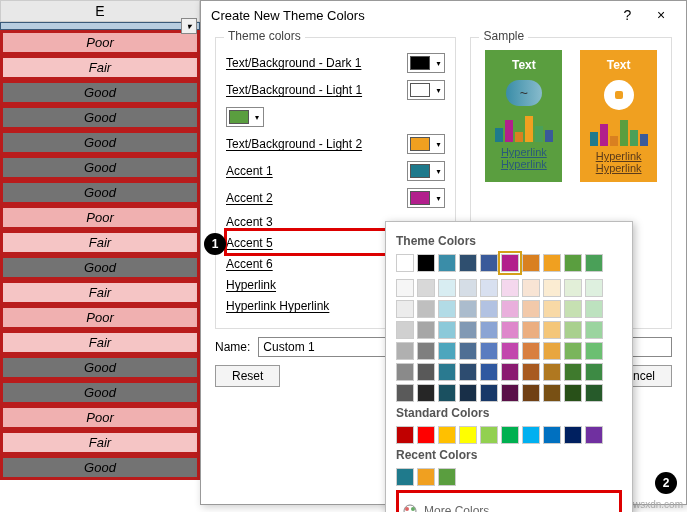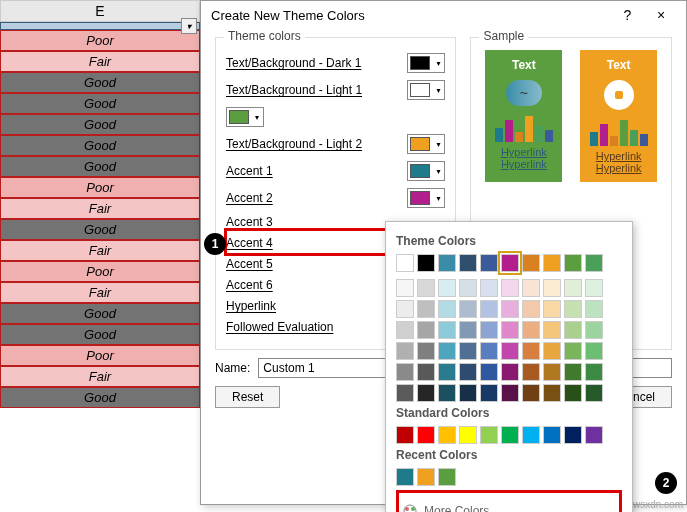--- a/index.html
+++ b/index.html
@@ -3,21 +3,21 @@
 <meta charset="utf-8">
 <style>
 * { box-sizing: border-box; margin: 0; padding: 0; font-family: 'Segoe UI', Tahoma, sans-serif; }
 body { background: #fff; width: 687px; height: 512px; overflow: hidden; position: relative; }
 
 .excel-area { position: absolute; left: 0; top: 0; width: 200px; }
 .col-header { background: #d1e0ee; border: 1px solid #888; text-align: center; font-size: 14px; padding: 2px 0; }
 .col-letter { background: #e8e8e8; border: 1px solid #ccc; }
 .header-cell { background: #b8cde0; border: 1px solid #3a5a7a; font-weight: bold; font-style: italic; font-size: 14px; padding: 3px 4px; position: relative; text-align: center; }
 .filter-arrow { position: absolute; right: 2px; top: 50%; transform: translateY(-50%); width: 16px; height: 16px; border: 1px solid #888; background: #f0f0f0; display: flex; align-items: center; justify-content: center; font-size: 8px; }
-.data-cell { border: 1px solid #b91c1c; font-style: italic; padding: 2px 20px; text-align: center; font-size: 13px; }
+.data-cell { border: 3px solid #b91c1c; font-style: italic; padding: 2px 20px; text-align: center; font-size: 13px; }
 .poor { background: #f0b0b0; }
 .fair { background: #f5c5c5; }
 .good { background: #737373; }
 
 .dialog { position: absolute; left: 200px; top: 0; width: 487px; height: 505px; background: #fff; border: 1px solid #999; box-shadow: 2px 2px 8px rgba(0,0,0,0.2); }
 .titlebar { display: flex; justify-content: space-between; align-items: center; padding: 6px 10px; font-size: 13px; }
 .titlebar-buttons span { display: inline-block; width: 30px; text-align: center; font-size: 14px; }
 
 .dialog-body { padding: 8px 14px; position: relative; }
 .fieldset-row { display: flex; gap: 14px; }
@@ -146,33 +146,30 @@
               <span class="color-label">Accent 2</span>
               <div class="color-btn">
                 <span class="swatch" style="background:#b21f8c"></span>
                 <span class="dd">▾</span>
               </div>
             </div>
             <div class="color-row">
               <span class="color-label">Accent 3</span>
             </div>
             <div class="color-row">
-              <span class="color-label">Accent 4</span>
-            </div>
-            <div class="color-row">
               <span class="color-label">Accent 5</span>
             </div>
             <div class="color-row">
               <span class="color-label">Accent 6</span>
             </div>
             <div class="color-row">
               <span class="color-label">Hyperlink</span>
             </div>
             <div class="color-row">
-              <span class="color-label">Followed Evaluation</span>
+              <span class="color-label">Hyperlink Hyperlink</span>
             </div>
           </div>
         <div class="accent2-box"></div>
       </div>
       <div class="fieldset" style="flex:0.9">
         <span class="fieldset-label">Sample</span>
         <div class="sample-area">
           <div class="sample-card sample-green">
             <div style="font-weight:bold">Text</div>
             <div class="sample-shape"></div>

